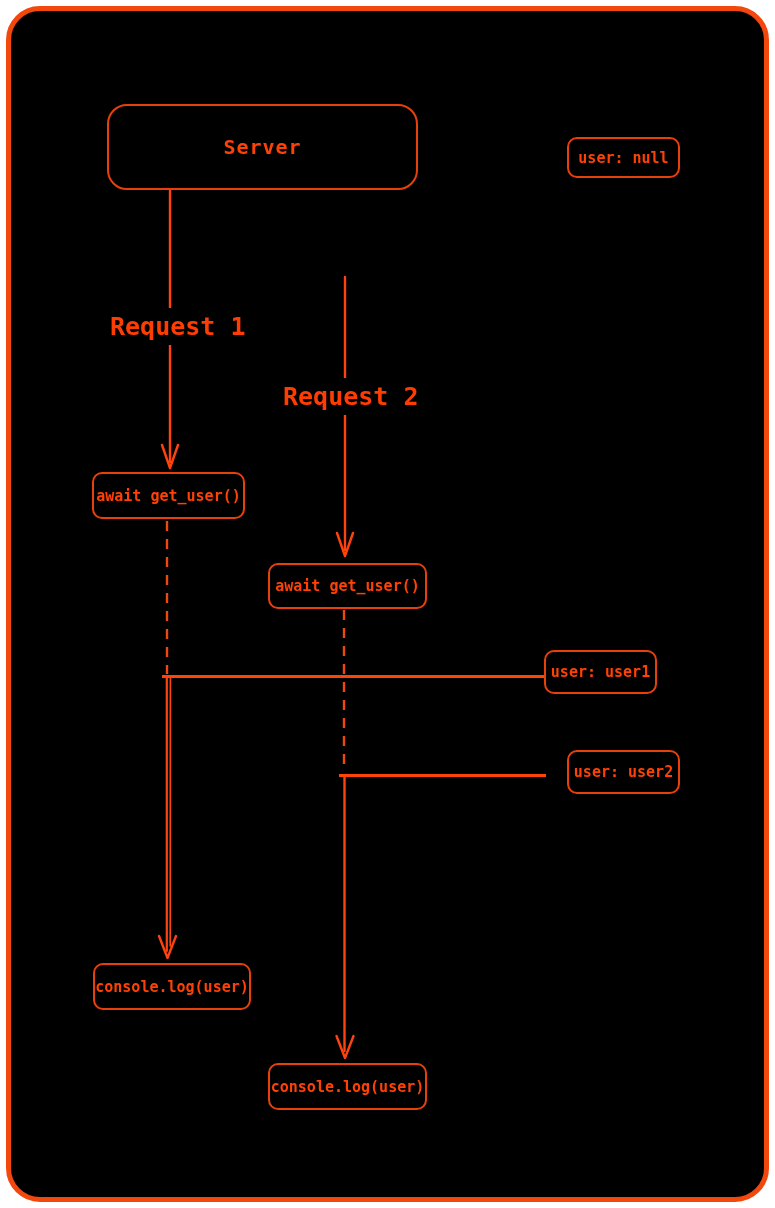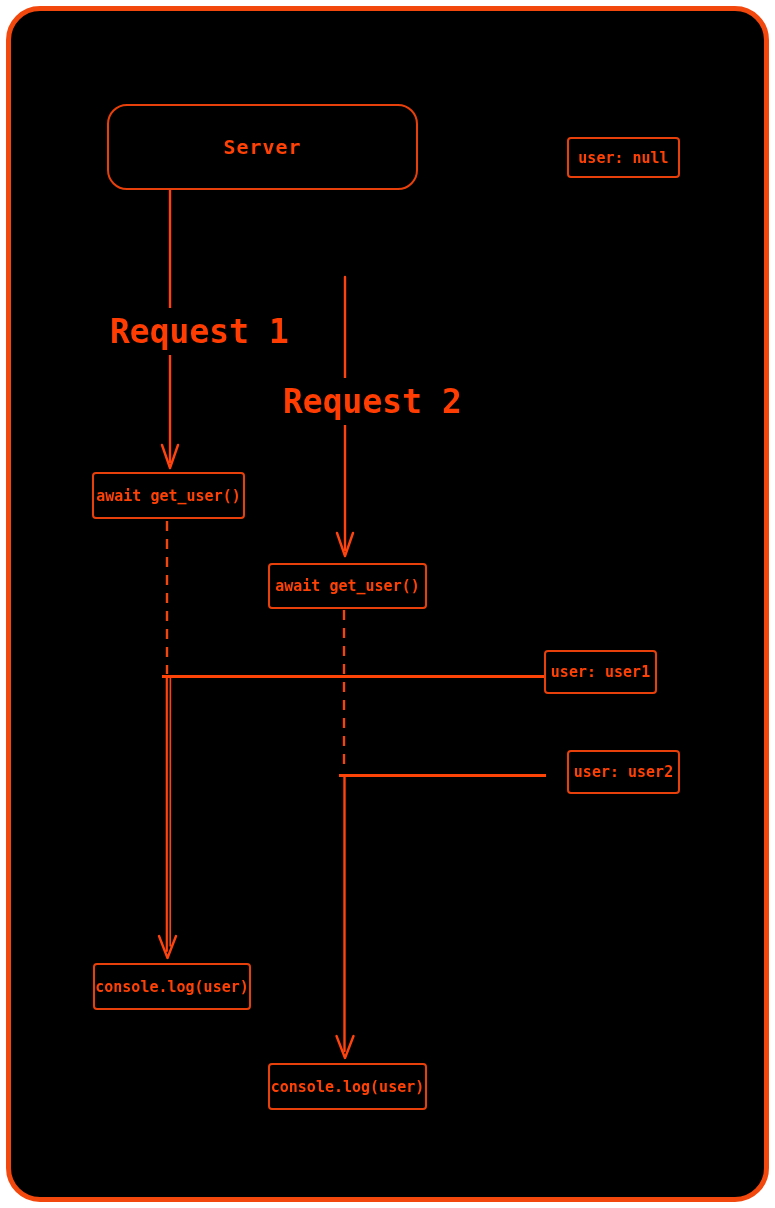--- a/index.html
+++ b/index.html
@@ -32,21 +32,21 @@
     top: 0;
     width: 775px;
     height: 1208px;
     z-index: 1;
   }
   .node {
     position: absolute;
     z-index: 2;
     background: #000000;
     border: 2.2px solid #e8400a;
-    border-radius: 4px;
+    border-radius: 10px;
     display: flex;
     align-items: center;
     justify-content: center;
     color: #ff4105;
     font-weight: bold;
     white-space: nowrap;
     box-sizing: border-box;
   }
   .node-server {
     left: 107px; top: 104px; width: 311px; height: 86px;
@@ -61,21 +61,21 @@
   .node-state-user1 { left: 544px; top: 650px;  width: 113px; height: 44px; border-width: 2px; }
   .node-state-user2 { left: 567px; top: 750px;  width: 113px; height: 44px; border-width: 2px; }
   .node-log1        { left: 93px;  top: 963px;  width: 158px; height: 47px; }
   .node-log2        { left: 268px; top: 1063px; width: 159px; height: 47px; }
   .flow-label {
     position: absolute;
     z-index: 3;
     background: #000000;
     color: #ff3d02;
     font-weight: bold;
-    font-size: 33px;
+    font-size: 25px;
     padding: 4px 6px;
     white-space: nowrap;
   }
   .label-request1 { left: 104px; top: 308px; }
   .label-request2 { left: 277px; top: 378px; }
 </style>
 </head>
 <body>
 
 <div class="stage">

